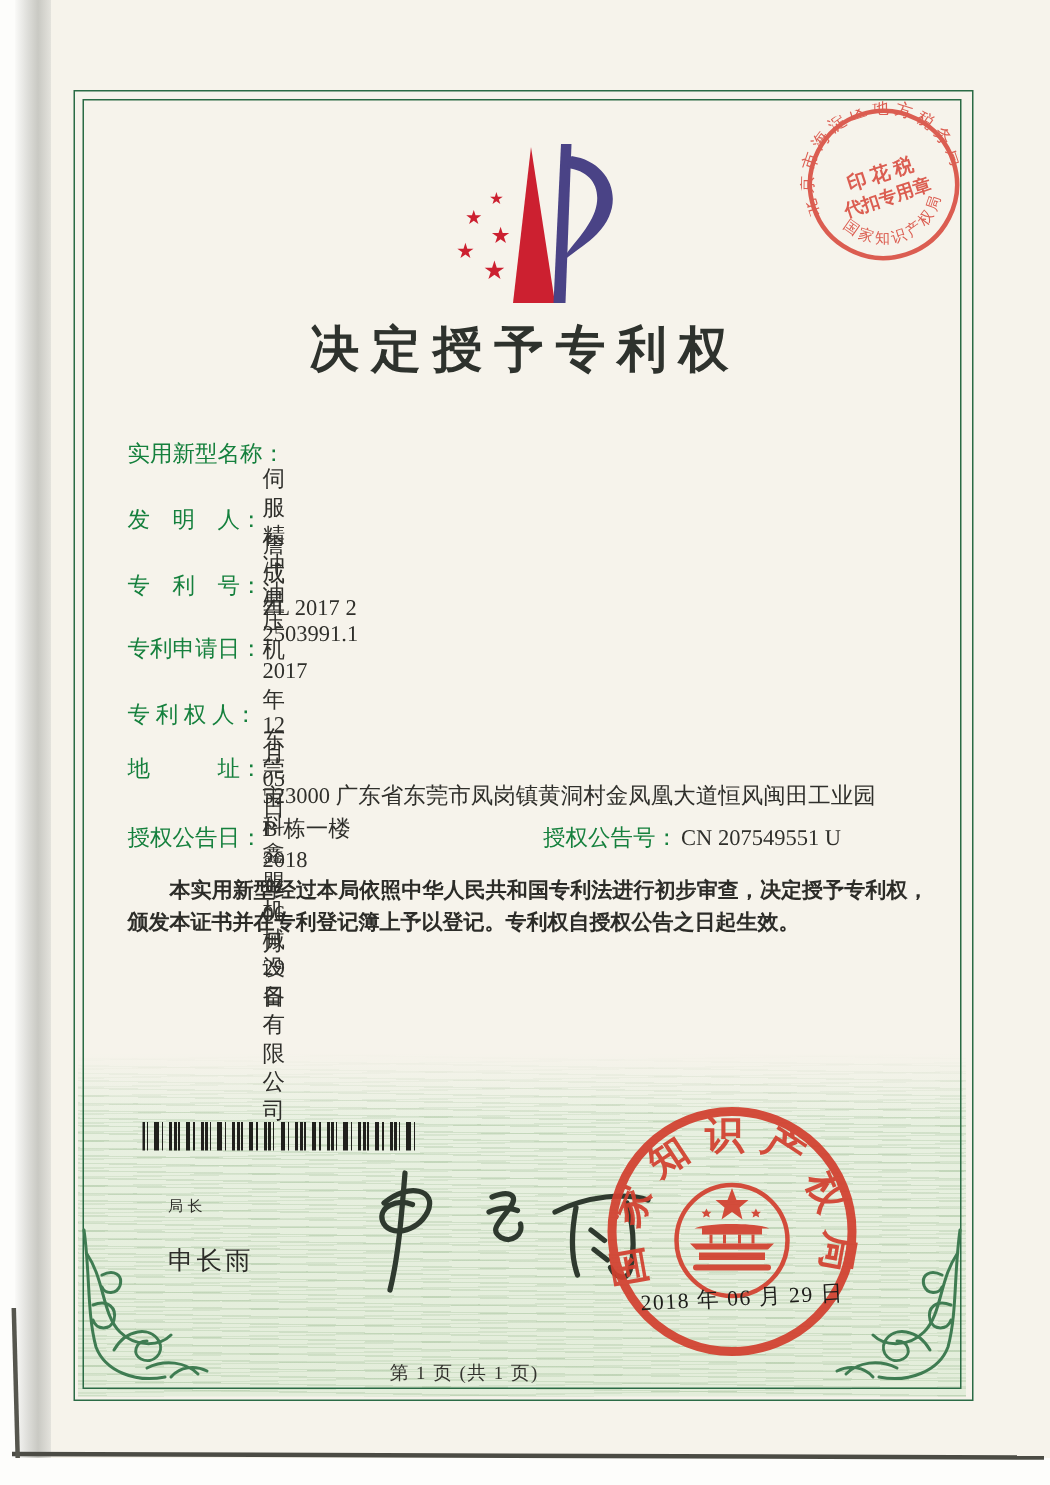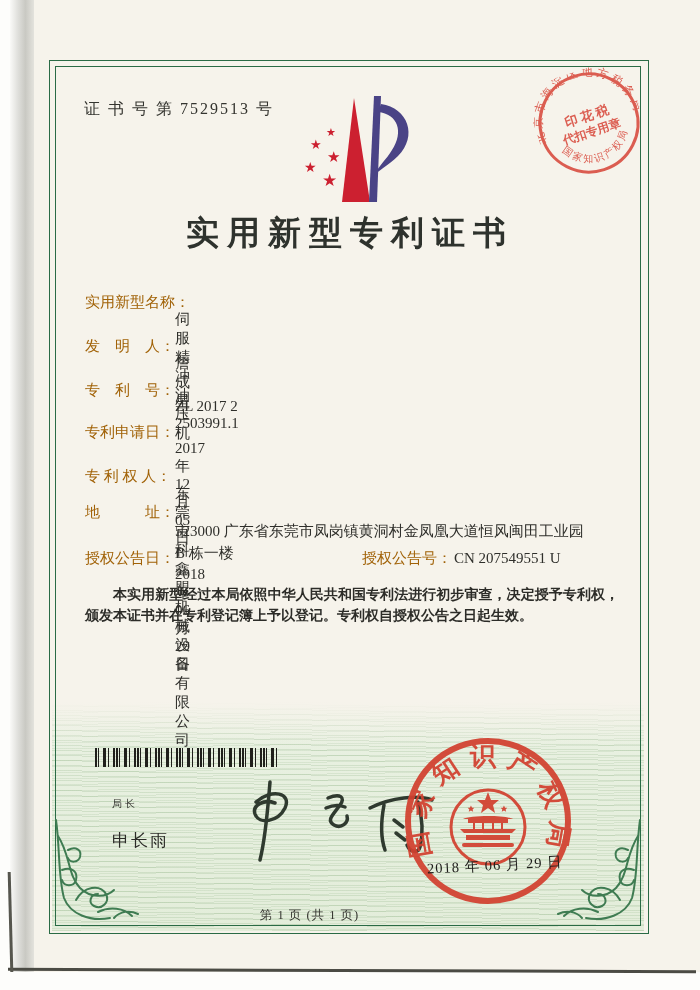--- a/index.html
+++ b/index.html
@@ -55,21 +55,21 @@
     position:absolute;left:84px;top:99px;font-size:16px;letter-spacing:2px;color:#34342f;
   }
   .logo{position:absolute;left:282px;top:94px;width:136px;height:114px;}
   .page-title{
     position:absolute;left:0;top:211px;width:700px;text-align:center;
     font-size:33px;font-weight:600;letter-spacing:8px;color:#2e322d;
   }
   
   .fields{position:absolute;left:85px;top:293px;width:533px;font-size:15px;}
   .frow{position:absolute;left:0;white-space:nowrap;}
-  .frow .lab{display:inline-block;color:#a16207;}
+  .frow .lab{display:inline-block;color:#15803d;}
   .frow .val{position:absolute;left:90px;top:17px;white-space:normal;}
   .frow.r1{top:0;}  .frow.r2{top:44px;} .frow.r3{top:88px;}
   .frow.r4{top:130px;} .frow.r5{top:174px;}
   .frow.r6{top:210px;} .frow.r6 .val{width:412px;line-height:22px;}
   .frow.r7{top:256px;}
   .frow .pair-right{position:absolute;left:277px;top:0;white-space:nowrap;}
   .frow .pair-right .val2{margin-left:2px;margin-top:20px;}
   
   .body-text{
     position:absolute;left:85px;top:584px;width:534px;
@@ -133,21 +133,20 @@
     <g fill="none" stroke="#3f7c52" stroke-width="2" stroke-linecap="round">
       <path d="M6,6 C10,34 8,62 14,84 C20,100 40,108 60,104"></path>
       <path d="M8,22 C20,40 18,62 30,74 C40,84 56,84 64,76"></path>
       <path d="M26,86 C34,72 50,70 56,80 C60,88 52,96 44,92 C38,89 40,80 48,80"></path>
       <path d="M12,56 C22,52 28,58 26,66 C24,73 14,73 12,66"></path>
       <path d="M48,98 C60,92 74,94 82,102 M64,104 C70,97 80,96 88,100"></path>
       <path d="M18,36 C26,32 32,36 30,43 C28,49 20,49 18,44"></path>
     </g>
   </svg>
 
-  <div class="cert-no">证 书 号 第 7529513 号</div>
 
   <svg class="logo" viewBox="0 0 136 114">
     <path d="M72,4 L88,108 L60,108 Z" fill="#cc2030"></path>
     <path d="M92,2 L99,2 L95,108 L87,108 Z" fill="#4a4386"></path>
     <path d="M99,10 C126,14 136,42 116,62 C106,72 96,76 90,84 C98,70 104,66 110,56 C122,38 116,20 96,18 Z" fill="#4a4386"></path>
     <g fill="#cc2030" font-family="'DejaVu Sans',sans-serif">
       <text x="44" y="42" font-size="11">★</text>
       <text x="28" y="55" font-size="13">★</text>
       <text x="45" y="68" font-size="15">★</text>
       <text x="22" y="78" font-size="14">★</text>
@@ -162,21 +161,21 @@
     <text fill="#d8493c" font-size="11.5" letter-spacing="3">
       <textPath href="#taxTop" startOffset="50%" text-anchor="middle">北京市海淀区地方税务局</textPath>
     </text>
     <text fill="#d8493c" font-size="10" letter-spacing="2">
       <textPath href="#taxBot" startOffset="50%" text-anchor="middle">国家知识产权局</textPath>
     </text>
     <text x="0" y="-3" text-anchor="middle" fill="#d8493c" font-size="13" font-weight="bold">印 花 税</text>
     <text x="0" y="13" text-anchor="middle" fill="#d8493c" font-size="12" font-weight="bold">代扣专用章</text>
   </svg>
 
-  <div class="page-title">实用新型专利证书</div>
+  <div class="page-title">决定授予专利权</div>
 
   <div class="fields">
     <div class="frow r1">
       <span class="lab">实用新型名称：</span>
       <span class="val">伺服精冲油压机</span>
     </div>
     <div class="frow r2">
       <span class="lab">发　明　人：</span>
       <span class="val">詹成星</span>
     </div>

